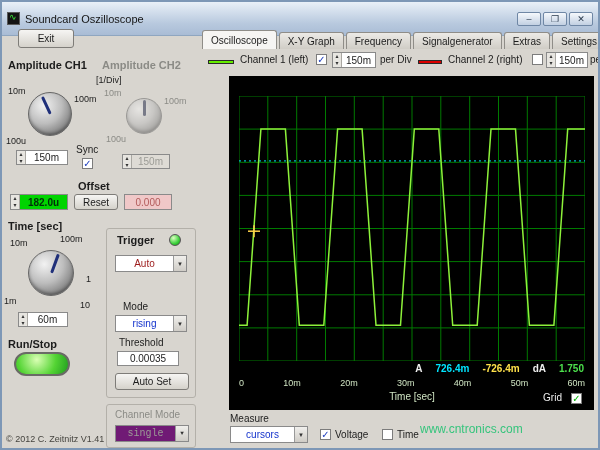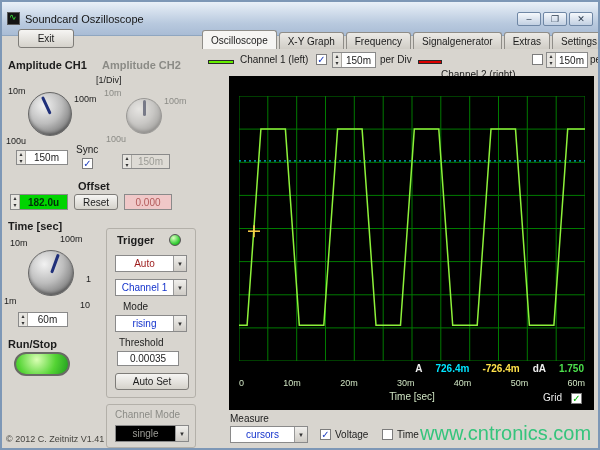--- a/index.html
+++ b/index.html
@@ -33,21 +33,21 @@
   .step-up::after { content:"▴"; } .step-down::after { content:"▾"; }
   .field .val { flex:1; display:flex; align-items:center; justify-content:center; padding:0 2px; }
   .field.green { background:#00d400; } .field.green .val { color:#00300a; font-weight:bold; }
   .field.pink { background:#f0c8c8; } .field.pink .val { color:#b25a5a; }
   .field.disabled { background:#dedbd5; } .field.disabled .val { color:#9c9c96; }
   .dd { position:absolute; background:#fff; border:1px solid #8a8a8a; display:flex; align-items:stretch; font-size:10px; }
   .dd .val { flex:1; display:flex; align-items:center; justify-content:center; }
   .dd .arrow { width:13px; border-left:1px solid #999; background:linear-gradient(#f0efec,#cfccc6); display:flex; align-items:center; justify-content:center; }
   .dd .arrow::after { content:"▼"; font-size:6px; color:#333; }
   .dd.blue .val { color:#1433cc; } .dd.maroon .val { color:#9c1a1a; }
-  .dd.disabled { background:#000000; } .dd.disabled .val { color:#9c9c96; }
+  .dd.disabled { background:#701a75;font-family:Liberation Mono, monospace; } .dd.disabled .val { color:#9c9c96; }
   .cb { position:absolute; width:11px; height:11px; background:#fff; border:1px solid #7c7c7c;
     font-size:10px; line-height:9px; text-align:center; color:#1f3fbf; }
   .cb.checked::after { content:"✓"; }
   .cb.greenmark { color:#00b400; }
   .knob { position:absolute; border-radius:50%; border:1px solid #666;
     background:radial-gradient(circle at 35% 30%, #f2f2f2, #bdbdbd 45%, #7d7d7d 78%, #646464);
     box-shadow:inset 0 -2px 3px rgba(0,0,0,.3); }
   .needle { position:absolute; left:calc(50% - 1.5px); bottom:50%; width:3px; height:46%;
     background:#20307a; border-radius:2px; transform-origin:50% 100%; }
   .dim { opacity:.55; filter:grayscale(.6); }
@@ -72,21 +72,21 @@
   .scope { position:absolute; left:227px; top:74px; width:365px; height:334px; background:#000; }
   .scope svg { position:absolute; left:10px; top:20px; }
   .measure-row { position:absolute; right:10px; top:287px; display:flex; gap:13px; font-size:10px; font-weight:bold; }
   .c-cyan{color:#00e5ff} .c-yellow{color:#ffe14a} .c-white{color:#eee} .c-green{color:#4ce04c}
   .x-ticks { position:absolute; left:10px; top:302px; width:346px; display:flex; justify-content:space-between; color:#cfe4c2; font-size:9px; }
   .x-label { position:absolute; left:10px; top:315px; width:346px; text-align:center; color:#cfe4c2; font-size:10px; }
   .grid-lbl { position:absolute; right:32px; top:316px; color:#eee; }
 
   
   .bottom-bar { position:absolute; left:200px; top:410px; width:400px; height:40px; }
-  .watermark { position:absolute; left:218px; top:10px; font-size:20px; color:#35c47c; }
+  .watermark { position:absolute; left:218px; top:10px; font-size:12px; color:#35c47c; }
   .copyright { position:absolute; left:4px; top:412px; font-size:9px; color:#45443f; }
 </style>
 </head>
 <body>
 
 <div class="win">
 
   <div class="titlebar">
     <span class="app-icon"></span>
     <span class="title">Soundcard Oszilloscope</span>
@@ -166,24 +166,20 @@
     </span>
 
     <span class="lbl bold" style="left:6px;top:316px;">Run/Stop</span>
     <div class="led-btn" style="left:12px;top:330px;width:56px;height:24px;"></div>
 
     <div class="groupbox" style="left:104px;top:206px;width:90px;height:170px;">
       <span class="lbl bold" style="left:10px;top:5px;">Trigger</span>
       <span class="led" style="left:62px;top:5px;"></span>
       <span class="dd maroon" style="left:8px;top:26px;width:72px;height:17px;">
         <span class="val">Auto</span>
-        <span class="arrow"></span>
-      </span>
-      <span class="dd blue" style="left:8px;top:50px;width:72px;height:17px;">
-        <span class="val">Channel 1</span>
         <span class="arrow"></span>
       </span>
       <span class="lbl" style="left:16px;top:72px;">Mode</span>
       <span class="dd blue" style="left:8px;top:86px;width:72px;height:17px;">
         <span class="val">rising</span>
         <span class="arrow"></span>
       </span>
       <span class="lbl" style="left:12px;top:108px;">Threshold</span>
       <span class="field" style="left:10px;top:122px;width:62px;height:15px;">
         <span class="val">0.00035</span>
@@ -217,21 +213,21 @@
     <span class="cb checked" style="left:114px;top:4px;"></span>
     <span class="field" style="left:130px;top:2px;width:44px;height:16px;">
       <span class="steppers">
           <span class="step-up"></span>
           <span class="step-down"></span>
         </span>
       <span class="val">150m</span>
     </span>
     <span class="lbl" style="left:178px;top:4px;">per Div</span>
     <span class="swatch" id="sw-ch2" style="left: 216px; top: 10px; width: 24px; background: rgb(221, 0, 0);"></span>
-    <span class="lbl" style="left:239px;top:4px;margin-top:15px;">Channel 2 (right)</span>
+    <span class="lbl" style="left:246px;top:4px;">Channel 2 (right)</span>
     <span class="cb" style="left:330px;top:4px;"></span>
     <span class="field" style="left:344px;top:2px;width:42px;height:16px;">
       <span class="steppers">
           <span class="step-up"></span>
           <span class="step-down"></span>
         </span>
       <span class="val">150m</span>
     </span>
     <span class="lbl" style="left:388px;top:4px;">per Div</span>
   </div>

